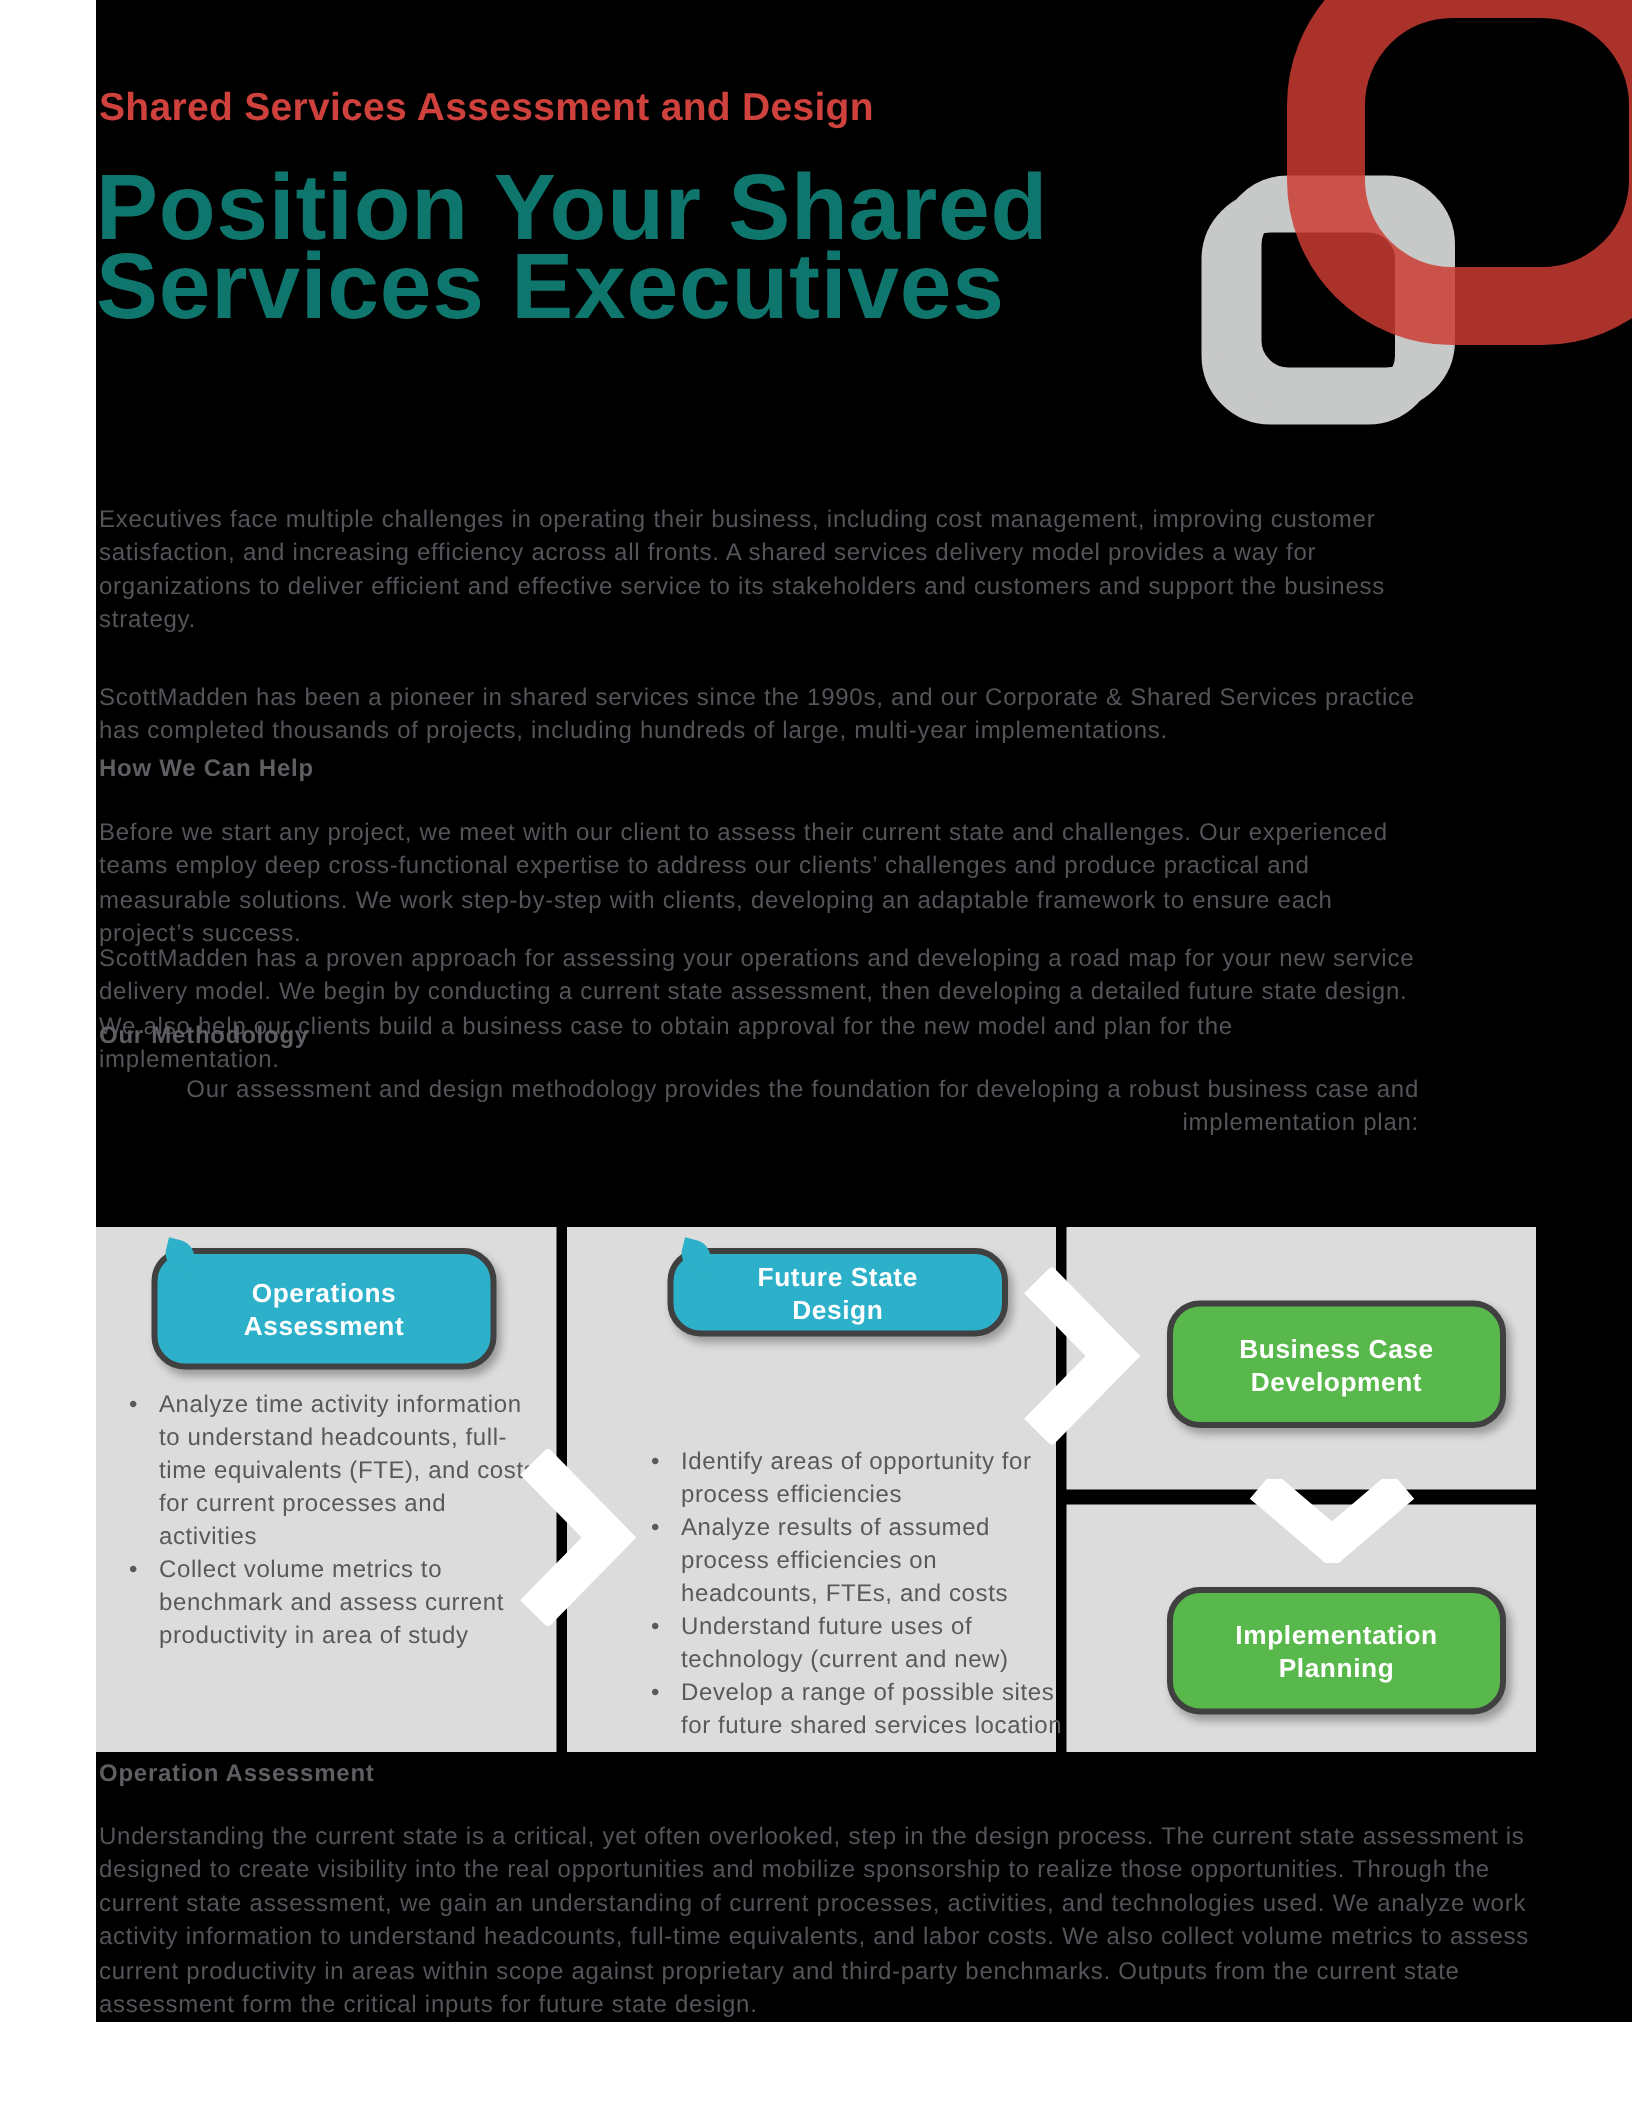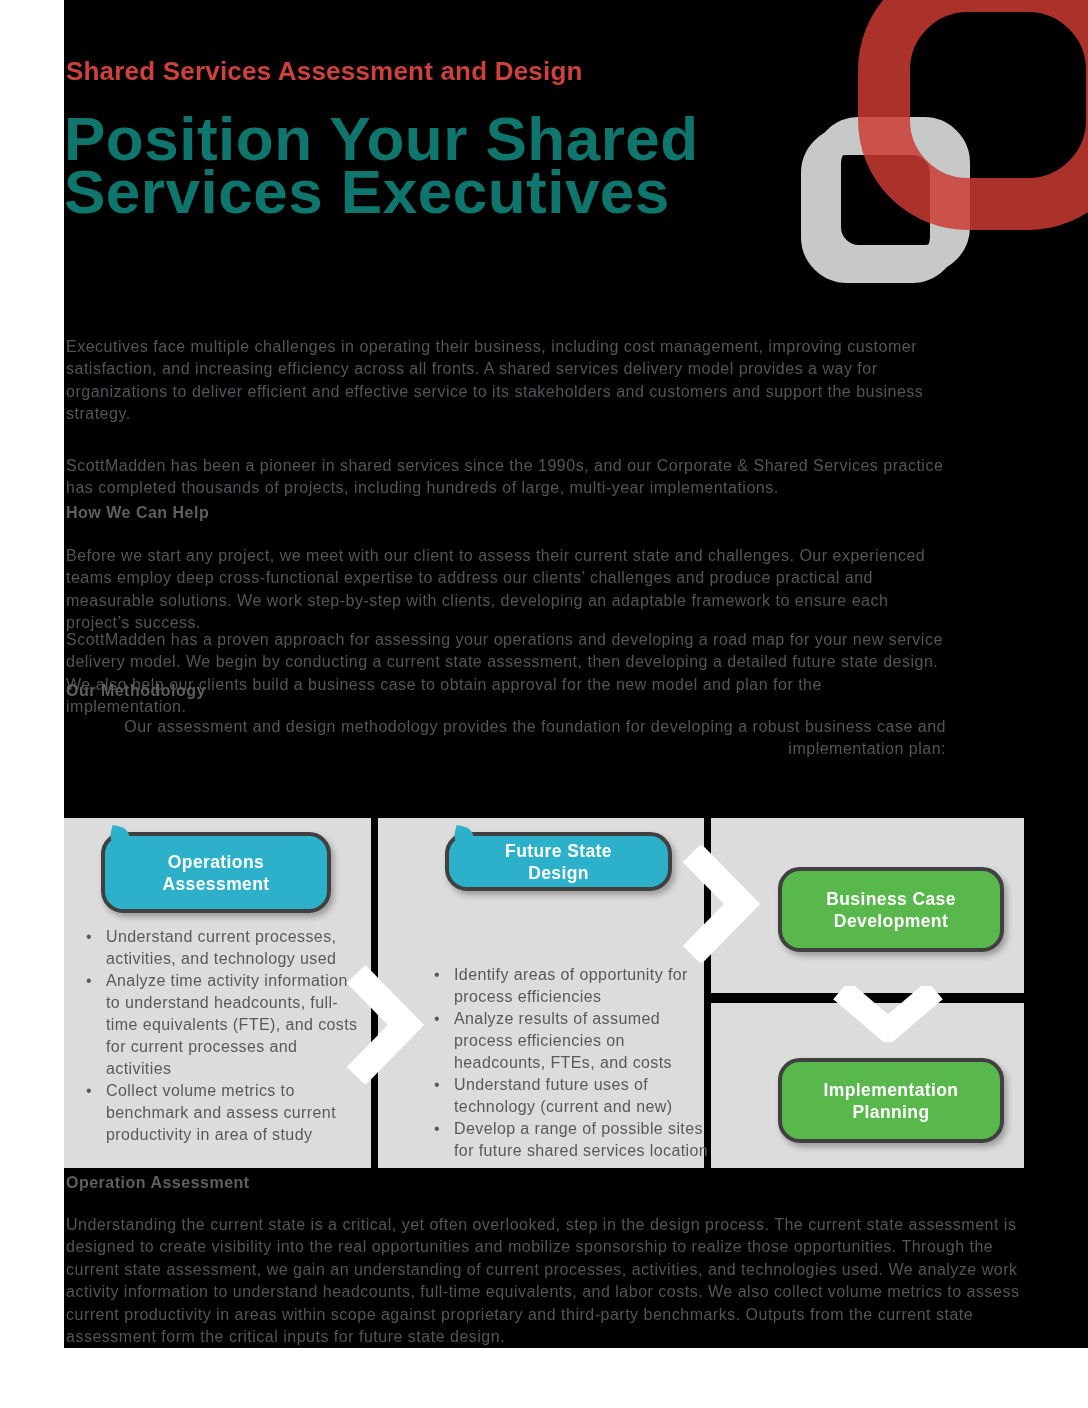--- a/index.html
+++ b/index.html
@@ -122,21 +122,20 @@
       </div>
 
       <div class="step-box box-green g2">
         <div>
           <span>Implementation</span>
           <span>Planning</span>
         </div>
       </div>
 
       <ul class="bullets ul1">
-        <li>Understand current processes, activities, and technology used</li>
         <li>Analyze time activity information to understand headcounts, full-time equivalents (FTE), and costs for current processes and activities</li>
         <li>Collect volume metrics to benchmark and assess current productivity in area of study</li>
       </ul>
 
       <ul class="bullets ul2">
         <li>Identify areas of opportunity for process efficiencies</li>
         <li>Analyze results of assumed process efficiencies on headcounts, FTEs, and costs</li>
         <li>Understand future uses of technology (current and new)</li>
         <li>Develop a range of possible sites for future shared services location</li>
       </ul>

